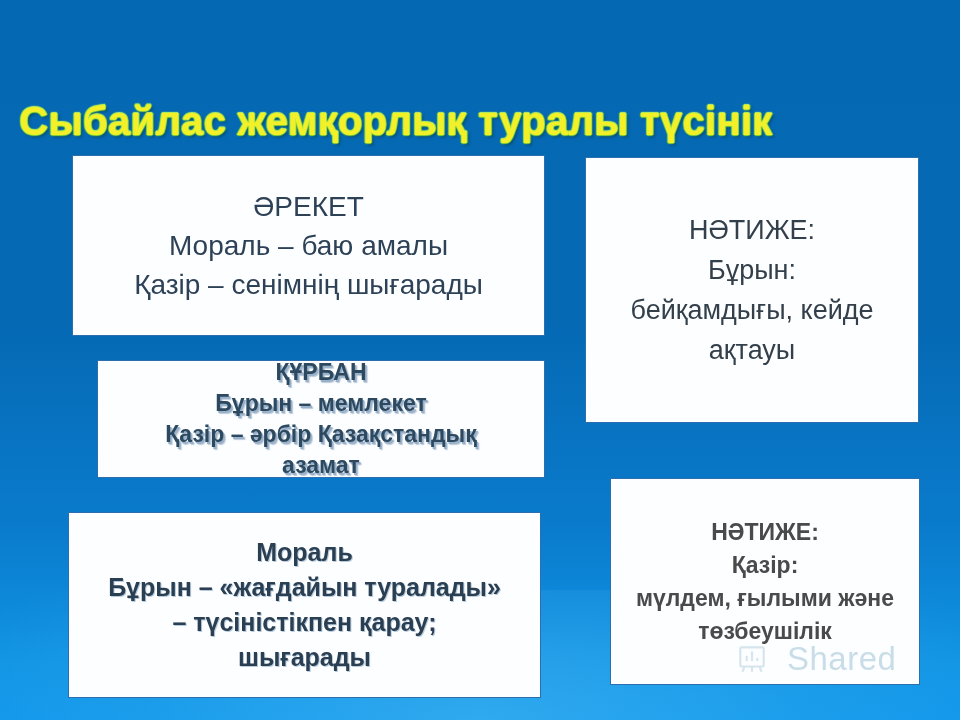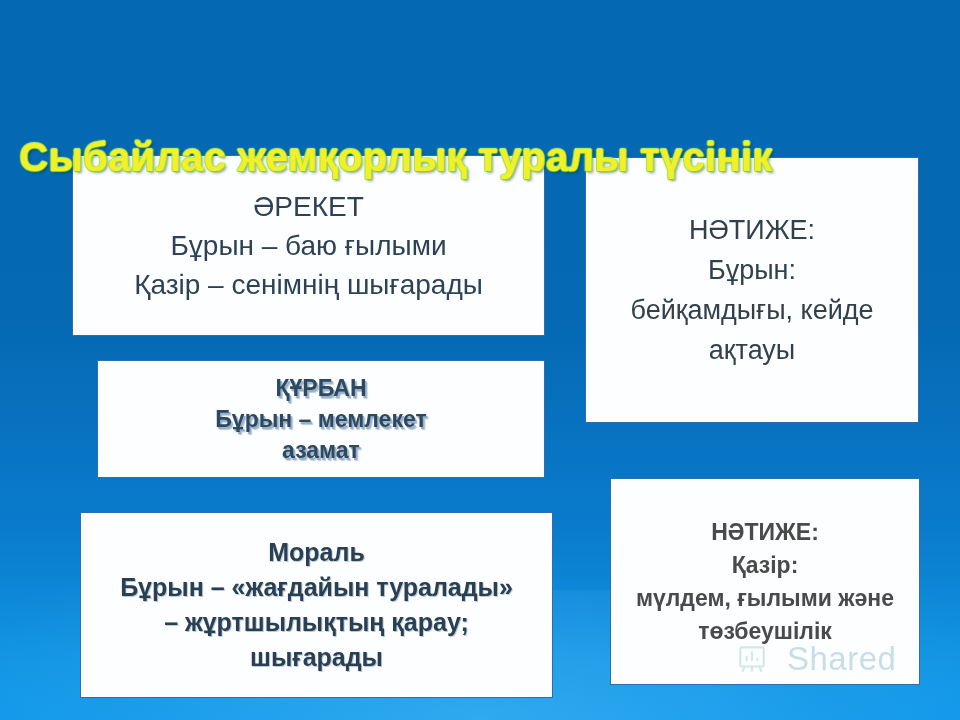--- a/index.html
+++ b/index.html
@@ -54,21 +54,20 @@
     color: #f3f02a;
     text-shadow:
        0 0 2px #b9f14a,
        1px 0 1px #8fe03a,
       -1px 0 1px #8fe03a,
        0 1px 1px #6fc22c,
        0 -1px 1px #c8f76a,
        2px 2px 3px rgba(0,40,10,0.45);
     white-space: nowrap;
     z-index: 5;
-    margin-top: 36px;
   }
 
   
   .box {
     position: absolute;
     background: #fdfeff;
     border: 1px solid #2b6fb0;
     box-sizing: border-box;
     display: flex;
     flex-direction: column;
@@ -117,21 +116,21 @@
     font-size: 23px;
     line-height: 31px;
     font-weight: bold;
     color: #2d4960;
     text-shadow: 1.5px 1.5px 0 rgba(150,175,200,0.95),
                  2.5px 2.5px 1px rgba(120,150,180,0.5);
   }
 
   
   #box-moral {
-    left: 80px; top: 512px;
+    left: 68px; top: 512px;
     width: 473px; height: 186px;
     padding: 4px 6px;
   }
   #box-moral .line {
     font-size: 25px;
     line-height: 35px;
     font-weight: bold;
     color: #2b3f52;
     text-shadow: 1px 1px 0 rgba(160,185,210,0.75);
   }
@@ -170,41 +169,42 @@
 </style>
 </head>
 <body>
 
 <div id="slide">
 
   <div id="title">Сыбайлас жемқорлық туралы түсінік</div>
 
   <div class="box" id="box-action">
     <span class="line">ӘРЕКЕТ</span>
-    <span class="line">Бұрын – баю ғылыми</span>
+    <span class="line">Мораль – баю амалы</span>
     <span class="line">Қазір – сенімнің шығарады</span>
   </div>
 
   <div class="box" id="box-result-past">
     <span class="line">НӘТИЖЕ:</span>
     <span class="line">Бұрын:</span>
     <span class="line">бейқамдығы, кейде</span>
     <span class="line">ақтауы</span>
   </div>
 
   <div class="box" id="box-victim">
     <span class="line">ҚҰРБАН</span>
     <span class="line">Бұрын – мемлекет</span>
+    <span class="line">Қазір – әрбір Қазақстандық</span>
     <span class="line">азамат</span>
   </div>
 
   <div class="box" id="box-moral">
     <span class="line">Мораль</span>
     <span class="line">Бұрын – «жағдайын туралады»</span>
-    <span class="line">– жұртшылықтың қарау;</span>
+    <span class="line">– түсіністікпен қарау;</span>
     <span class="line">шығарады</span>
   </div>
 
   <div class="box" id="box-result-now">
     <span class="line">НӘТИЖЕ:</span>
     <span class="line">Қазір:</span>
     <span class="line">мүлдем, ғылыми және</span>
     <span class="line">төзбеушілік</span>
   </div>
 

